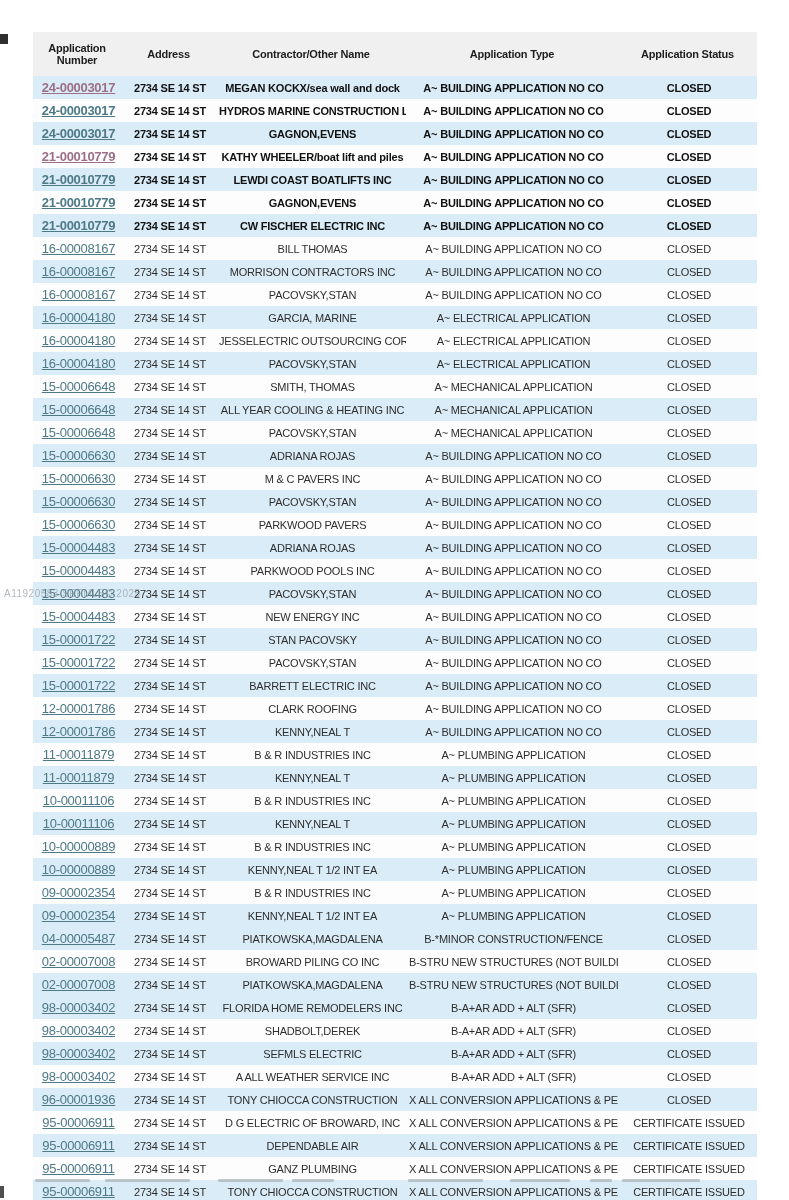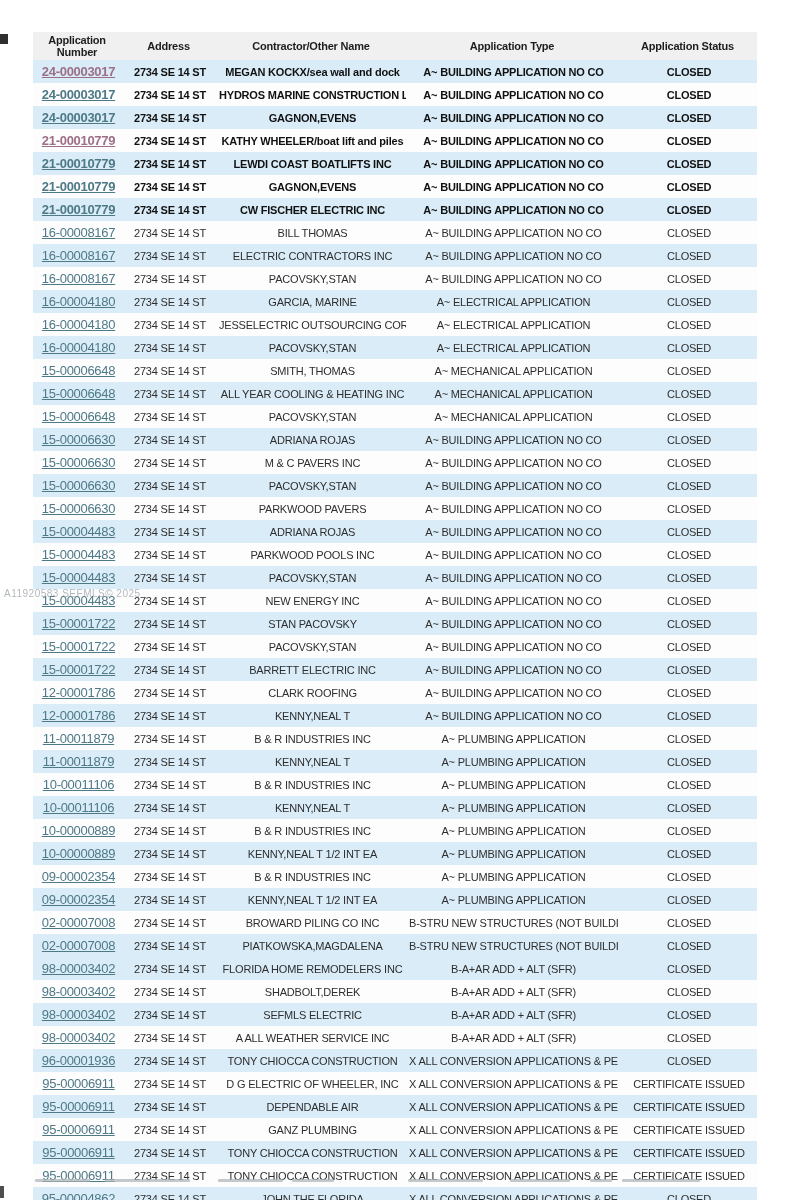--- a/index.html
+++ b/index.html
@@ -18,21 +18,21 @@
   thead th {
     background: #f0f0f0;
     font-size: 11px;
     font-weight: bold;
     color: #1d1d1d;
     text-align: center;
     vertical-align: middle;
     height: 28px;
     line-height: 12px;
     letter-spacing: -0.2px;
-    padding: 2px 3px;
+    padding: 10px 3px;
   }
 
   tbody tr { height: 23px; text-align: center; }
   tbody tr.blue { background: #d9ecf8; }
   tbody tr.white { background: #fdfdfd; }
 
   tbody td {
     font-size: 11px;
     color: #2e2e2e;
     vertical-align: middle;
@@ -145,21 +145,21 @@
         <tr class="white">
           <td class="num"><a href="#">16-00008167</a></td>
           <td>2734 SE 14 ST</td>
           <td>BILL THOMAS</td>
           <td>A~ BUILDING APPLICATION NO CO</td>
           <td>CLOSED</td>
         </tr>
         <tr class="blue">
           <td class="num"><a href="#">16-00008167</a></td>
           <td>2734 SE 14 ST</td>
-          <td>ELECTRIC CONTRACTORS INC</td>
+          <td>MORRISON CONTRACTORS INC</td>
           <td>A~ BUILDING APPLICATION NO CO</td>
           <td>CLOSED</td>
         </tr>
         <tr class="white">
           <td class="num"><a href="#">16-00008167</a></td>
           <td>2734 SE 14 ST</td>
           <td>PACOVSKY,STAN</td>
           <td>A~ BUILDING APPLICATION NO CO</td>
           <td>CLOSED</td>
         </tr>
@@ -345,20 +345,27 @@
           <td>A~ PLUMBING APPLICATION</td>
           <td>CLOSED</td>
         </tr>
         <tr class="blue">
           <td class="num"><a href="#">09-00002354</a></td>
           <td>2734 SE 14 ST</td>
           <td>KENNY,NEAL T 1/2 INT EA</td>
           <td>A~ PLUMBING APPLICATION</td>
           <td>CLOSED</td>
         </tr>
+        <tr class="blue">
+          <td class="num"><a href="#">04-00005487</a></td>
+          <td>2734 SE 14 ST</td>
+          <td>PIATKOWSKA,MAGDALENA</td>
+          <td>B-*MINOR CONSTRUCTION/FENCE</td>
+          <td>CLOSED</td>
+        </tr>
         <tr class="white">
           <td class="num"><a href="#">02-00007008</a></td>
           <td>2734 SE 14 ST</td>
           <td>BROWARD PILING CO INC</td>
           <td>B-STRU NEW STRUCTURES (NOT BUILDINGS)</td>
           <td>CLOSED</td>
         </tr>
         <tr class="blue">
           <td class="num"><a href="#">02-00007008</a></td>
           <td>2734 SE 14 ST</td>
@@ -397,21 +404,21 @@
         <tr class="blue">
           <td class="num"><a href="#">96-00001936</a></td>
           <td>2734 SE 14 ST</td>
           <td>TONY CHIOCCA CONSTRUCTION</td>
           <td>X ALL CONVERSION APPLICATIONS &amp; PERMITS</td>
           <td>CLOSED</td>
         </tr>
         <tr class="white">
           <td class="num"><a href="#">95-00006911</a></td>
           <td>2734 SE 14 ST</td>
-          <td>D G ELECTRIC OF WHEELER, INC</td>
+          <td>D G ELECTRIC OF BROWARD, INC</td>
           <td>X ALL CONVERSION APPLICATIONS &amp; PERMITS</td>
           <td>CERTIFICATE ISSUED</td>
         </tr>
         <tr class="blue">
           <td class="num"><a href="#">95-00006911</a></td>
           <td>2734 SE 14 ST</td>
           <td>DEPENDABLE AIR</td>
           <td>X ALL CONVERSION APPLICATIONS &amp; PERMITS</td>
           <td>CERTIFICATE ISSUED</td>
         </tr>

